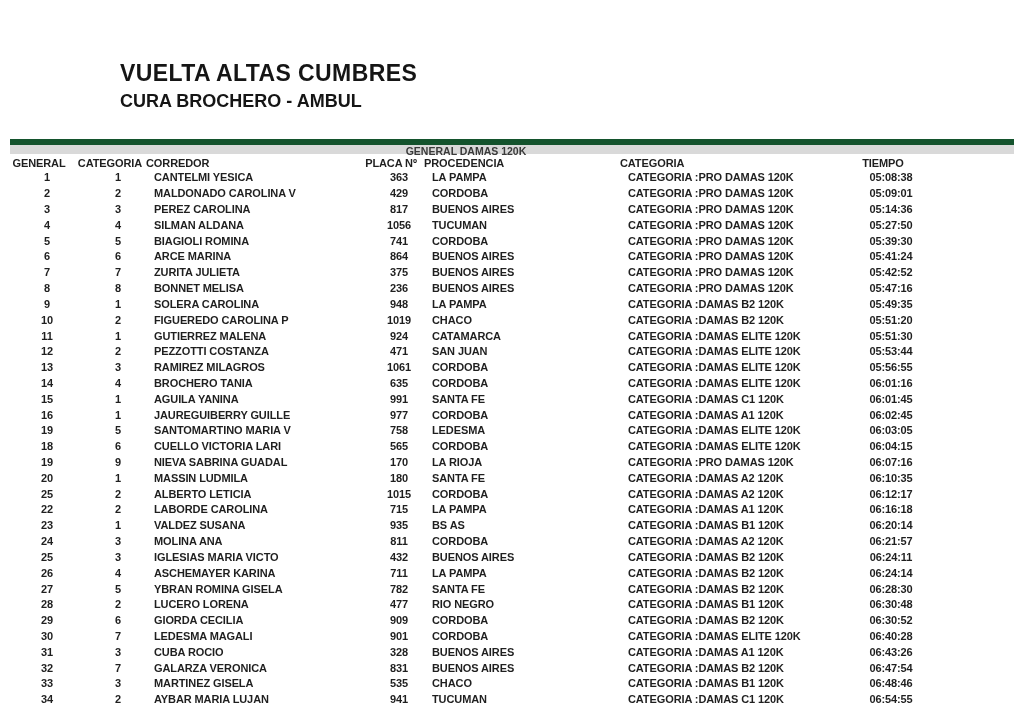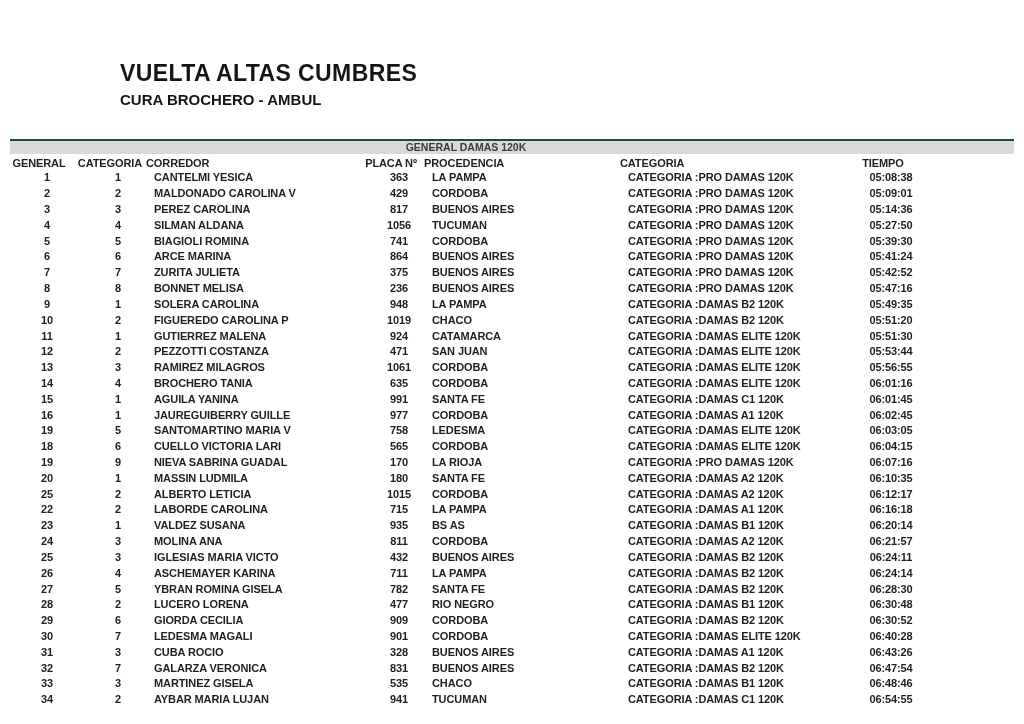--- a/index.html
+++ b/index.html
@@ -12,26 +12,26 @@
   }
   .page { position:absolute; inset:0; }
 
   
   .logo { position:absolute; left:30px; top:34px; width:132px; height:84px; }
   .logo svg { width:100%; height:100%; display:block; }
 
   
   .title-block { position:absolute; top:60px; left:120px; width:780px; text-align:left; }
   .doc-title { font-size:23px; font-weight:bold; letter-spacing:0.4px; color:#151515; }
-  .doc-subtitle { font-size:15px; font-weight:bold; margin-top:4px; color:#151515; }
+  .doc-subtitle { font-size:18px; font-weight:bold; margin-top:4px; color:#151515; }
 
   
   .band {
     position:absolute; top:139px; left:10px; width:1004px; height:15px;
-    background:#d9d9d9; border-top:2px solid #14532d; box-sizing:border-box;
+    background:#d9d9d9; border-top:6px solid #14532d; box-sizing:border-box;
   }
   .band-text {
     width:912px; text-align:center;
     font-size:10.5px; font-weight:bold; line-height:12px; color:#3a3a3a;
   }
 
   
   .grid-row {
     display:grid;
     grid-template-columns:70px 72px 216px 58px 200px 223px 80px;

